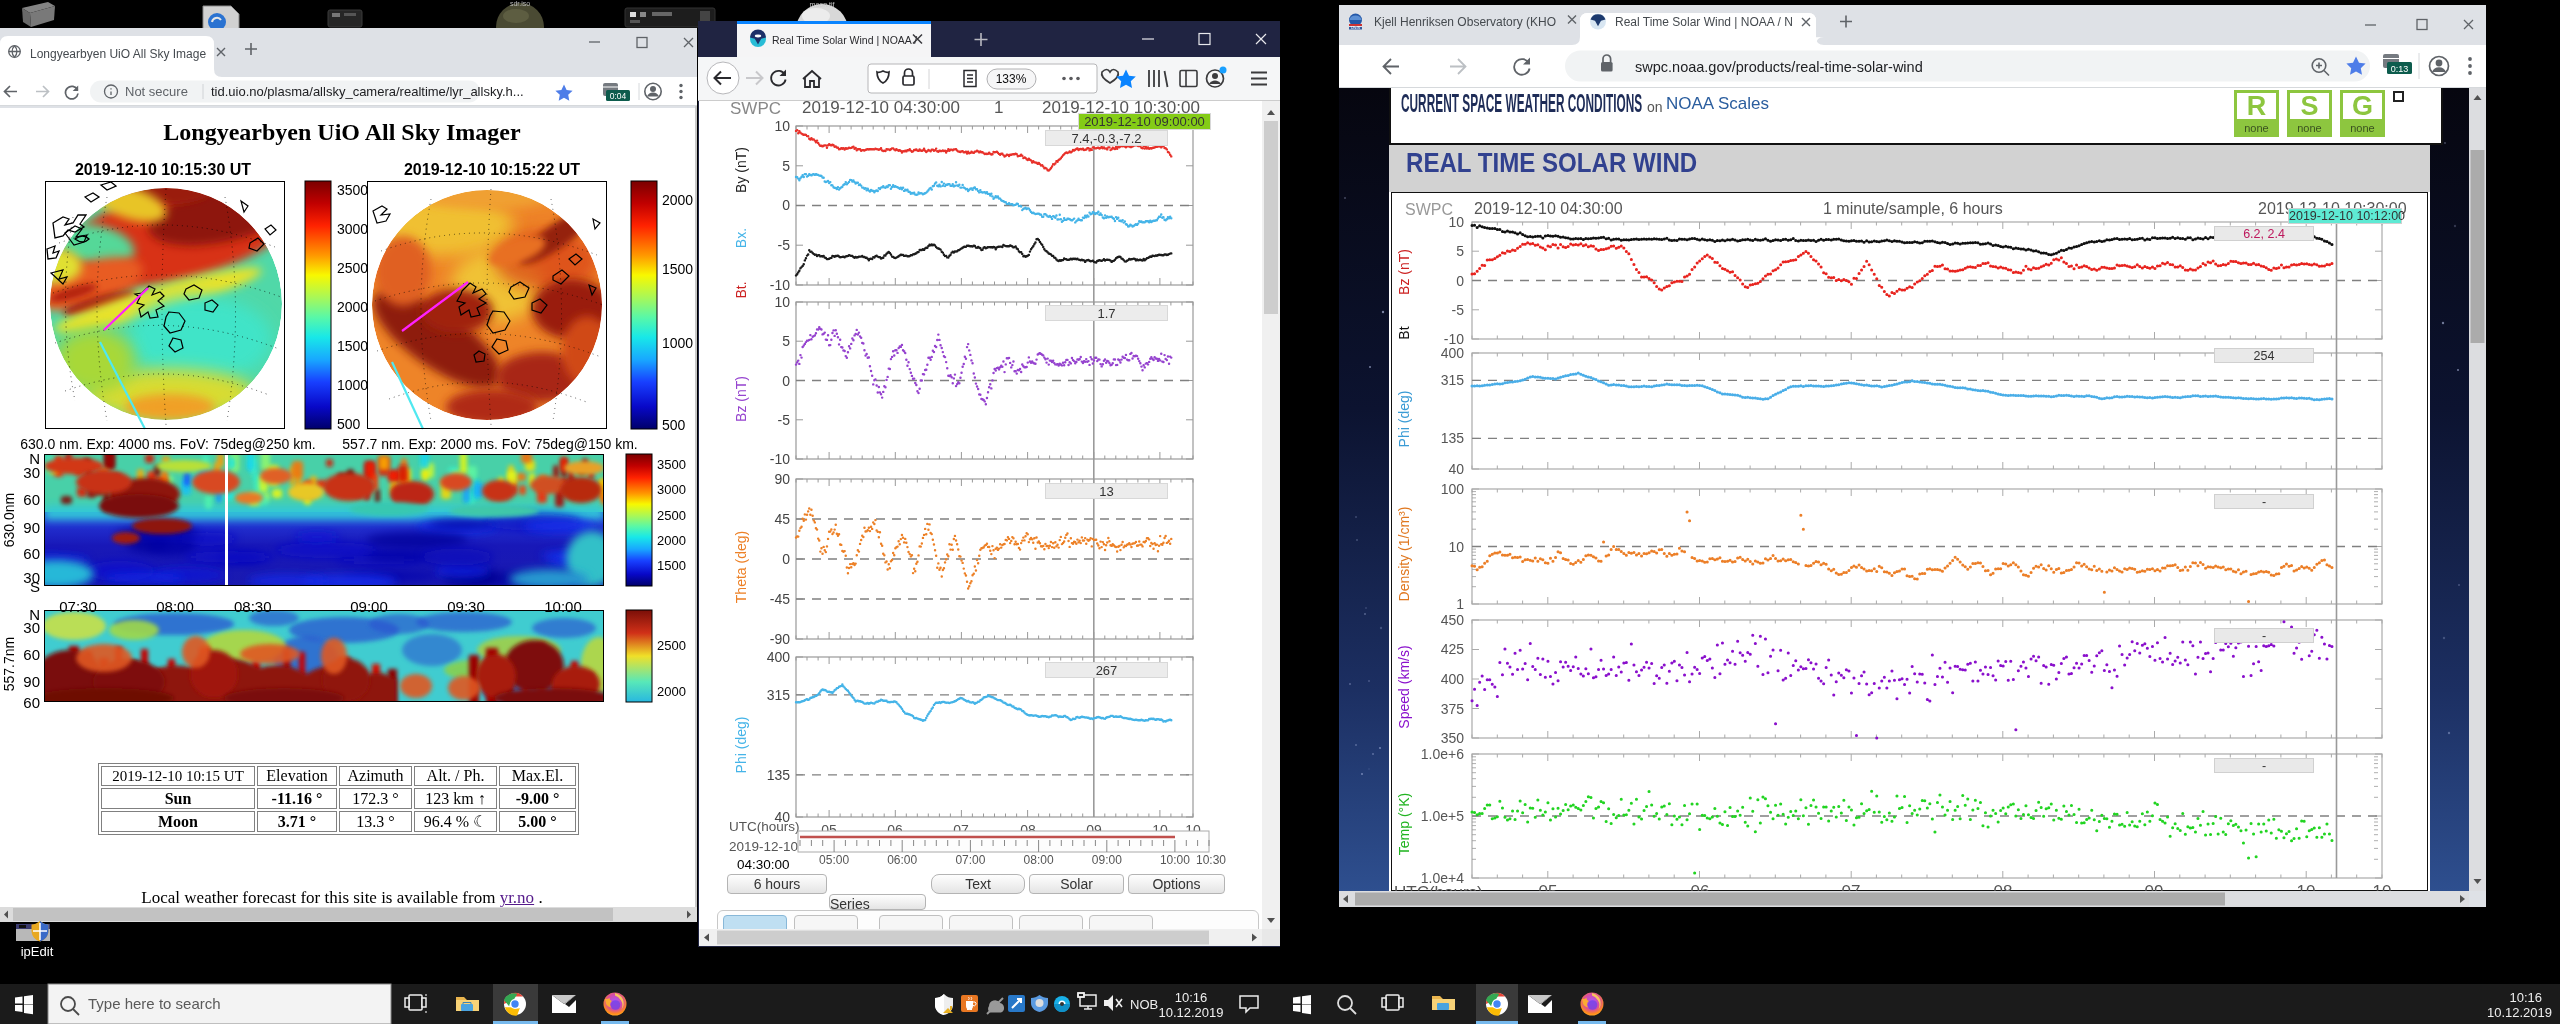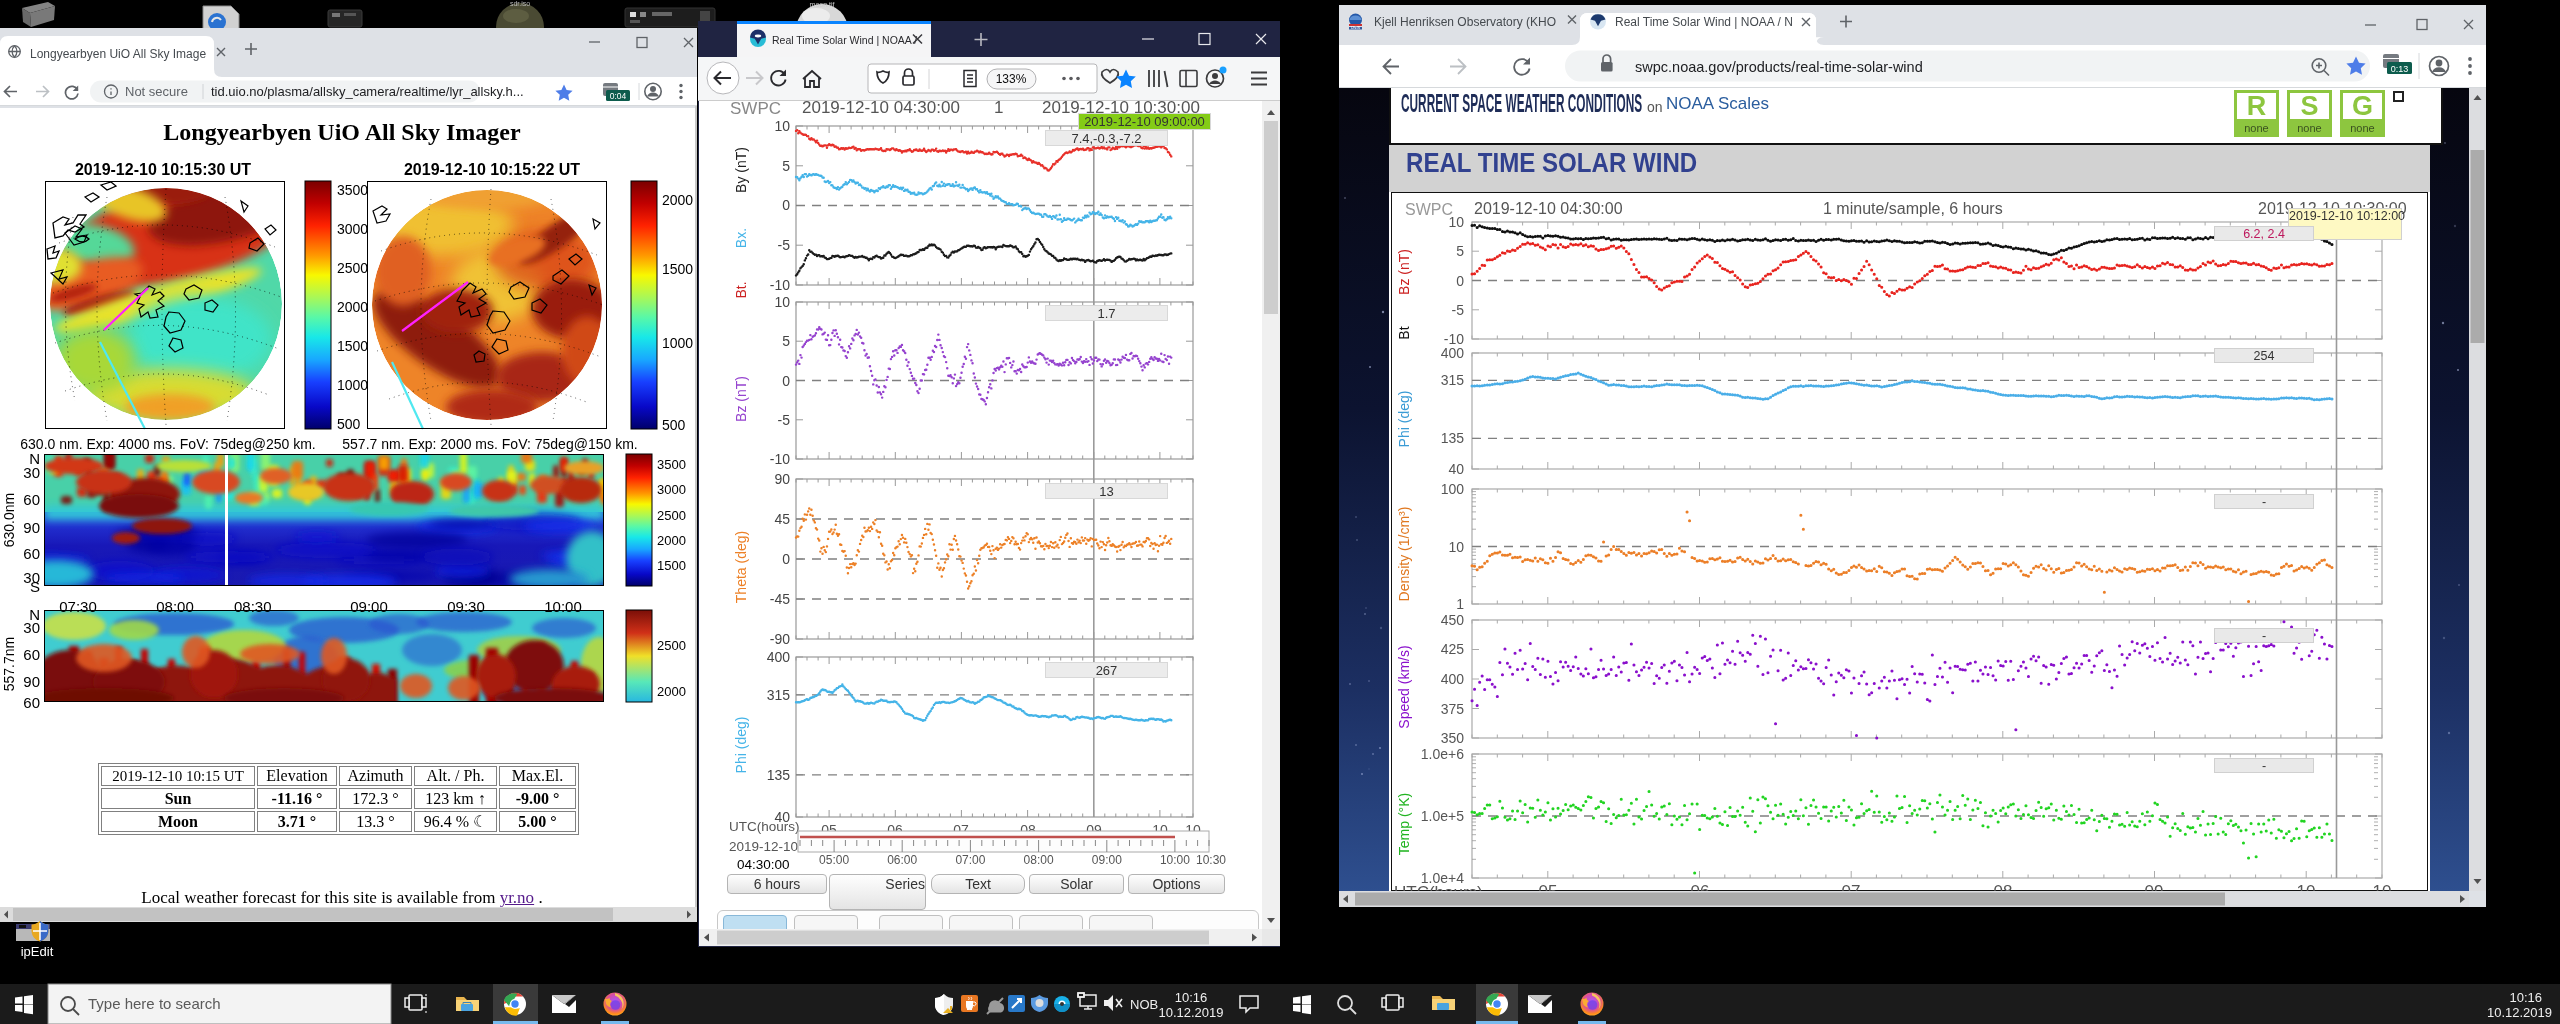--- a/index.html
+++ b/index.html
@@ -937,21 +937,21 @@
         <line x1="411.0" y1="9" x2="411.0" y2="15" stroke="#888" stroke-width="1"></line>
         <text x="36.1" y="33" font-size="12" fill="#555" text-anchor="middle">05:00</text>
         <text x="104.2" y="33" font-size="12" fill="#555" text-anchor="middle">06:00</text>
         <text x="172.4" y="33" font-size="12" fill="#555" text-anchor="middle">07:00</text>
         <text x="240.6" y="33" font-size="12" fill="#555" text-anchor="middle">08:00</text>
         <text x="308.8" y="33" font-size="12" fill="#555" text-anchor="middle">09:00</text>
         <text x="376.9" y="33" font-size="12" fill="#555" text-anchor="middle">10:00</text>
         <text x="413" y="33" font-size="12" fill="#555" text-anchor="middle">10:30</text>
 </svg>
       <div class="t" style="left:28px;top:773px;width:100px;height:20px;background:linear-gradient(#fefefe,#e4e4e4);border:1px solid #b4b4b4;border-radius:4px;font-size:14px;color:#333;text-align:center;line-height:19px">6 hours</div>
-      <div class="t" style="left:130px;top:773px;width:97px;height:36px;background:linear-gradient(#fefefe,#e4e4e4);border:1px solid #b4b4b4;border-radius:4px;font-size:14px;color:#333;text-align:right;line-height:19px">Series</div>
+      <div class="t" style="left:130px;top:793px;width:97px;height:16px;background:linear-gradient(#fefefe,#e4e4e4);border:1px solid #b4b4b4;border-radius:4px;font-size:14px;color:#333;text-align:left;line-height:19px">Series</div>
       <div class="t" style="left:232px;top:773px;width:94px;height:20px;background:linear-gradient(#fefefe,#e4e4e4);border:1px solid #b4b4b4;border-radius:8px;font-size:14px;color:#333;text-align:center;line-height:19px">Text</div>
       <div class="t" style="left:330px;top:773px;width:95px;height:20px;background:linear-gradient(#fefefe,#e4e4e4);border:1px solid #b4b4b4;border-radius:4px;font-size:14px;color:#333;text-align:center;line-height:19px">Solar</div>
       <div class="t" style="left:429px;top:773px;width:97px;height:20px;background:linear-gradient(#fefefe,#e4e4e4);border:1px solid #b4b4b4;border-radius:4px;font-size:14px;color:#333;text-align:center;line-height:19px">Options</div>
       <div class="t" style="left:18px;top:809px;width:542px;height:40px;background:#fdfdfd;border:1px solid #c8c8c8;border-radius:6px"></div>
       <div class="t" style="left:24px;top:814px;width:64px;height:35px;background:#bfdff2;border:1px solid #88b8d8;border-radius:4px"></div>
       <div class="t" style="left:95px;top:814px;width:64px;height:35px;background:#f6f6f6;border:1px solid #c0c0c0;border-radius:4px"></div>
       <div class="t" style="left:180px;top:814px;width:64px;height:35px;background:#f6f6f6;border:1px solid #c0c0c0;border-radius:4px"></div>
       <div class="t" style="left:250px;top:814px;width:64px;height:35px;background:#f6f6f6;border:1px solid #c0c0c0;border-radius:4px"></div>
       <div class="t" style="left:320px;top:814px;width:64px;height:35px;background:#f6f6f6;border:1px solid #c0c0c0;border-radius:4px"></div>
       <div class="t" style="left:390px;top:814px;width:64px;height:35px;background:#f6f6f6;border:1px solid #c0c0c0;border-radius:4px"></div>
@@ -1357,21 +1357,21 @@
       <path d="M1472 700.7h.1M1474.5 689.3h.1M1477.1 705.6h.1M1479.6 682.2h.1M1482.1 676.1h.1M1484.6 689.6h.1M1487.2 679.7h.1M1489.7 679.8h.1M1492.2 684.3h.1M1494.8 687.1h.1M1497.3 696.6h.1M1499.8 662.5h.1M1502.4 674.7h.1M1504.9 648.9h.1M1507.4 663.3h.1M1509.9 666.9h.1M1512.5 674.2h.1M1515 653.3h.1M1517.5 669.6h.1M1520.1 650.2h.1M1522.6 668.9h.1M1525.1 663.5h.1M1527.6 679.7h.1M1530.2 643.4h.1M1532.7 666.5h.1M1535.2 669.4h.1M1537.8 658.2h.1M1540.3 674.4h.1M1542.8 658.9h.1M1545.3 677.3h.1M1547.9 661.3h.1M1550.4 676.4h.1M1552.9 684h.1M1555.5 672.4h.1M1558 680.8h.1M1560.5 661.8h.1M1563.1 667h.1M1565.6 662.3h.1M1568.1 666.2h.1M1570.6 670.4h.1M1573.2 666.7h.1M1575.7 657h.1M1578.2 668.6h.1M1580.8 674h.1M1583.3 676h.1M1585.8 668.8h.1M1588.3 673.8h.1M1590.9 648.9h.1M1593.4 677.7h.1M1595.9 676.8h.1M1598.5 669.4h.1M1601 660.3h.1M1603.5 668.9h.1M1606.1 675.4h.1M1608.6 673.9h.1M1611.1 669.6h.1M1613.6 657h.1M1616.2 675.4h.1M1618.7 667h.1M1621.2 671.9h.1M1623.8 663h.1M1626.3 662.5h.1M1628.8 680.3h.1M1631.3 644.1h.1M1633.9 665h.1M1636.4 671.8h.1M1638.9 675.6h.1M1641.5 669.9h.1M1644 667.3h.1M1646.5 662.2h.1M1649 667.9h.1M1651.6 663.6h.1M1654.1 683.6h.1M1656.6 675.7h.1M1659.2 678.3h.1M1661.7 667.4h.1M1664.2 664.9h.1M1666.8 683.2h.1M1669.3 671.2h.1M1671.8 662.9h.1M1674.3 661.3h.1M1676.9 680.7h.1M1679.4 665h.1M1681.9 667.4h.1M1684.5 674.9h.1M1687 652.4h.1M1689.5 681.7h.1M1692 674h.1M1694.6 667.2h.1M1697.1 669.4h.1M1699.6 673.5h.1M1702.2 658h.1M1704.7 656.5h.1M1707.2 660.6h.1M1709.8 658.9h.1M1712.3 668h.1M1714.8 677.6h.1M1717.3 645h.1M1719.9 673.8h.1M1722.4 642.9h.1M1724.9 664.2h.1M1727.5 659.9h.1M1730 662.8h.1M1732.5 651.3h.1M1735 664.3h.1M1737.6 641.2h.1M1740.1 652.7h.1M1742.6 655.2h.1M1745.2 661.3h.1M1747.7 652.4h.1M1750.2 654.2h.1M1752.7 635.3h.1M1755.3 643.6h.1M1757.8 666.2h.1M1760.3 636.3h.1M1762.9 674.6h.1M1765.4 639h.1M1767.9 672.7h.1M1770.5 656.3h.1M1773 650h.1M1775.5 723.8h.1M1778 670.8h.1M1780.6 650.2h.1M1783.1 680h.1M1785.6 678.3h.1M1788.2 652.9h.1M1790.7 675.4h.1M1793.2 665.5h.1M1795.7 660.7h.1M1798.3 669.9h.1M1800.8 666.8h.1M1803.3 668.8h.1M1805.9 668.5h.1M1808.4 659.8h.1M1810.9 662.8h.1M1813.5 669.1h.1M1816 664h.1M1818.5 678.3h.1M1821 680.9h.1M1823.6 683.7h.1M1826.1 667.4h.1M1828.6 660h.1M1831.2 675.1h.1M1833.7 695.1h.1M1836.2 681.8h.1M1838.7 673.1h.1M1841.3 675.3h.1M1843.8 677.7h.1M1846.3 669.8h.1M1848.9 670.9h.1M1851.4 693h.1M1853.9 678h.1M1856.4 735.6h.1M1859 683.5h.1M1861.5 675.7h.1M1864 671.9h.1M1866.6 684.1h.1M1869.1 694.8h.1M1871.6 692.7h.1M1874.2 683.6h.1M1876.7 738h.1M1879.2 687.9h.1M1881.7 680.9h.1M1884.3 677.2h.1M1886.8 688h.1M1889.3 681h.1M1891.9 671h.1M1894.4 680.3h.1M1896.9 698.7h.1M1899.4 679.8h.1M1902 678.7h.1M1904.5 684.4h.1M1907 679.3h.1M1909.6 693h.1M1912.1 666.6h.1M1914.6 673.7h.1M1917.2 682.1h.1M1919.7 674h.1M1922.2 674.3h.1M1924.7 683h.1M1927.3 699.4h.1M1929.8 701h.1M1932.3 654.9h.1M1934.9 684.5h.1M1937.4 676.6h.1M1939.9 668.3h.1M1942.4 677h.1M1945 662.2h.1M1947.5 682.3h.1M1950 667.9h.1M1952.6 692.8h.1M1955.1 666.2h.1M1957.6 666.4h.1M1960.1 669.3h.1M1962.7 669.8h.1M1965.2 670h.1M1967.7 664.2h.1M1970.3 663.2h.1M1972.8 681.1h.1M1975.3 662h.1M1977.9 680.9h.1M1980.4 670.2h.1M1982.9 674.1h.1M1985.4 667h.1M1988 674.6h.1M1990.5 667.5h.1M1993 675.7h.1M1995.6 680.1h.1M1998.1 660.9h.1M2000.6 665.4h.1M2003.1 665.9h.1M2005.7 661.4h.1M2008.2 680.2h.1M2010.7 661.2h.1M2013.3 679.6h.1M2015.8 729.7h.1M2018.3 670.7h.1M2020.9 666.2h.1M2023.4 661.9h.1M2025.9 668h.1M2028.4 676.6h.1M2031 658.9h.1M2033.5 656.3h.1M2036 660.7h.1M2038.6 657.1h.1M2041.1 683.2h.1M2043.6 665.6h.1M2046.1 667.1h.1M2048.7 684.2h.1M2051.2 664.4h.1M2053.7 665.2h.1M2056.3 679.1h.1M2058.8 672.6h.1M2061.3 663.6h.1M2063.8 658.4h.1M2066.4 657.1h.1M2068.9 674h.1M2071.4 673.4h.1M2074 667.8h.1M2076.5 663.2h.1M2079 667.9h.1M2081.6 664.1h.1M2084.1 655.4h.1M2086.6 655.4h.1M2089.1 660.4h.1M2091.7 672.2h.1M2094.2 665.9h.1M2096.7 655.8h.1M2099.3 652.7h.1M2101.8 650.7h.1M2104.3 670.5h.1M2106.8 664.7h.1M2109.4 671.5h.1M2111.9 687.7h.1M2114.4 670h.1M2117 676.2h.1M2119.5 646.1h.1M2122 654.6h.1M2124.6 665h.1M2127.1 658.1h.1M2129.6 654.6h.1M2132.1 641.8h.1M2134.7 650.8h.1M2137.2 643.5h.1M2139.7 653.1h.1M2142.3 645.2h.1M2144.8 643.7h.1M2147.3 648.3h.1M2149.8 656.6h.1M2152.4 646.4h.1M2154.9 660.2h.1M2157.4 642.7h.1M2160 658.5h.1M2162.5 662.1h.1M2165 637.6h.1M2167.5 659h.1M2170.1 653.3h.1M2172.6 664.6h.1M2175.1 660.9h.1M2177.7 657.2h.1M2180.2 663h.1M2182.7 641.9h.1M2185.3 660h.1M2187.8 664.7h.1M2190.3 642.1h.1M2192.8 645.7h.1M2195.4 674h.1M2197.9 657.2h.1M2200.4 642.1h.1M2203 658.5h.1M2205.5 653.6h.1M2208 652.9h.1M2210.5 671.7h.1M2213.1 658.5h.1M2215.6 642.6h.1M2218.1 635.9h.1M2220.7 650h.1M2223.2 650h.1M2225.7 643.4h.1M2228.3 646.8h.1M2230.8 643.3h.1M2233.3 656.3h.1M2235.8 647.7h.1M2238.4 643h.1M2240.9 642h.1M2243.4 676.6h.1M2246 639.6h.1M2248.5 646.2h.1M2251 675.5h.1M2253.5 663.8h.1M2256.1 646.6h.1M2258.6 661.7h.1M2261.1 670.5h.1M2263.7 645.7h.1M2266.2 646.5h.1M2268.7 645.8h.1M2271.2 644.5h.1M2273.8 646h.1M2276.3 635.5h.1M2278.8 638.1h.1M2281.4 630.3h.1M2283.9 621.7h.1M2286.4 638.1h.1M2289 637.7h.1M2291.5 627.1h.1M2294 653.2h.1M2296.5 647.9h.1M2299.1 642.3h.1M2301.6 659.3h.1M2304.1 635.3h.1M2306.7 629.4h.1M2309.2 655.8h.1M2311.7 651.3h.1M2314.2 634.8h.1M2316.8 630.2h.1M2319.3 658.3h.1M2321.8 637.2h.1M2324.4 644h.1M2326.9 659.1h.1M2329.4 645.4h.1M2331.9 646.4h.1" stroke="#8a10cc" stroke-width="3" stroke-linecap="round" fill="none"></path>
       <path d="M1472 812h.1M1474.5 812.4h.1M1477.1 814.7h.1M1479.6 813.5h.1M1482.1 813.6h.1M1484.6 808.5h.1M1487.2 805.1h.1M1489.7 805h.1M1492.2 818.7h.1M1494.8 817.9h.1M1497.3 816.8h.1M1499.8 801.2h.1M1502.4 808.1h.1M1504.9 817.3h.1M1507.4 820.1h.1M1509.9 818.8h.1M1512.5 811h.1M1515 819.4h.1M1517.5 811.1h.1M1520.1 800.9h.1M1522.6 812.7h.1M1525.1 804.4h.1M1527.6 821.9h.1M1530.2 807.9h.1M1532.7 808.3h.1M1535.2 817.2h.1M1537.8 800h.1M1540.3 810.2h.1M1542.8 815.1h.1M1545.3 812.1h.1M1547.9 802.7h.1M1550.4 820.1h.1M1552.9 808.8h.1M1555.5 817.1h.1M1558 808.3h.1M1560.5 813.9h.1M1563.1 810.6h.1M1565.6 804.4h.1M1568.1 809.8h.1M1570.6 806.1h.1M1573.2 805h.1M1575.7 807.2h.1M1578.2 808.6h.1M1580.8 810h.1M1583.3 805.6h.1M1585.8 801.5h.1M1588.3 796.8h.1M1590.9 797.4h.1M1593.4 817.9h.1M1595.9 808.4h.1M1598.5 807h.1M1601 801.6h.1M1603.5 802.8h.1M1606.1 821.4h.1M1608.6 808.7h.1M1611.1 823.6h.1M1613.6 814.4h.1M1616.2 817.8h.1M1618.7 815.5h.1M1621.2 799.2h.1M1623.8 815.1h.1M1626.3 814.8h.1M1628.8 810.3h.1M1631.3 803.3h.1M1633.9 824h.1M1636.4 799.3h.1M1638.9 817.1h.1M1641.5 818.9h.1M1644 810.6h.1M1646.5 806.6h.1M1649 791.5h.1M1651.6 805.1h.1M1654.1 816.2h.1M1656.6 813.4h.1M1659.2 819.1h.1M1661.7 807.1h.1M1664.2 805.9h.1M1666.8 814.6h.1M1669.3 803.8h.1M1671.8 824.8h.1M1674.3 815.9h.1M1676.9 819.3h.1M1679.4 816.9h.1M1681.9 824.7h.1M1684.5 805.5h.1M1687 819.8h.1M1689.5 813.7h.1M1692 804h.1M1694.6 873.1h.1M1697.1 804.1h.1M1699.6 829.6h.1M1702.2 815.2h.1M1704.7 815.6h.1M1707.2 818h.1M1709.8 818.8h.1M1712.3 817h.1M1714.8 808.5h.1M1717.3 816.3h.1M1719.9 822.9h.1M1722.4 824.6h.1M1724.9 811.7h.1M1727.5 825.6h.1M1730 807.5h.1M1732.5 816.4h.1M1735 816.5h.1M1737.6 811h.1M1740.1 815.3h.1M1742.6 807.3h.1M1745.2 822.2h.1M1747.7 826.1h.1M1750.2 797.9h.1M1752.7 811.2h.1M1755.3 831.7h.1M1757.8 799.8h.1M1760.3 823h.1M1762.9 797.1h.1M1765.4 798.8h.1M1767.9 805.8h.1M1770.5 812.3h.1M1773 818.8h.1M1775.5 805.2h.1M1778 815.2h.1M1780.6 804.1h.1M1783.1 814.2h.1M1785.6 823.9h.1M1788.2 817.3h.1M1790.7 811.6h.1M1793.2 815.6h.1M1795.7 810.9h.1M1798.3 818.8h.1M1800.8 799.8h.1M1803.3 815.7h.1M1805.9 807.8h.1M1808.4 824.2h.1M1810.9 805.4h.1M1813.5 800h.1M1816 807h.1M1818.5 813.3h.1M1821 818.4h.1M1823.6 806.9h.1M1826.1 807h.1M1828.6 821h.1M1831.2 811.1h.1M1833.7 807.2h.1M1836.2 817h.1M1838.7 806.6h.1M1841.3 813.1h.1M1843.8 800.2h.1M1846.3 820.5h.1M1848.9 807h.1M1851.4 810h.1M1853.9 824.9h.1M1856.4 817.8h.1M1859 817.2h.1M1861.5 803.8h.1M1864 813.4h.1M1866.6 810.7h.1M1869.1 809.5h.1M1871.6 791.3h.1M1874.2 812.3h.1M1876.7 796.1h.1M1879.2 811.9h.1M1881.7 822.2h.1M1884.3 816.5h.1M1886.8 819.7h.1M1889.3 813.1h.1M1891.9 821.2h.1M1894.4 817.1h.1M1896.9 795.9h.1M1899.4 808.4h.1M1902 807.6h.1M1904.5 796.5h.1M1907 822.4h.1M1909.6 805.8h.1M1912.1 813.5h.1M1914.6 810.2h.1M1917.2 815h.1M1919.7 809h.1M1922.2 800.6h.1M1924.7 800.8h.1M1927.3 807.9h.1M1929.8 803.7h.1M1932.3 818.9h.1M1934.9 831.9h.1M1937.4 802.4h.1M1939.9 795.1h.1M1942.4 806.9h.1M1945 815.1h.1M1947.5 810.2h.1M1950 801.6h.1M1952.6 819.5h.1M1955.1 810.3h.1M1957.6 806.4h.1M1960.1 818.8h.1M1962.7 795.6h.1M1965.2 805.2h.1M1967.7 799h.1M1970.3 819.6h.1M1972.8 810h.1M1975.3 800.3h.1M1977.9 808.5h.1M1980.4 802.5h.1M1982.9 825.8h.1M1985.4 812.8h.1M1988 827.1h.1M1990.5 816.1h.1M1993 810.3h.1M1995.6 813.4h.1M1998.1 822.1h.1M2000.6 810.6h.1M2003.1 808h.1M2005.7 813.7h.1M2008.2 807h.1M2010.7 804.7h.1M2013.3 804h.1M2015.8 815.9h.1M2018.3 809.7h.1M2020.9 818.4h.1M2023.4 814.4h.1M2025.9 805.8h.1M2028.4 814.7h.1M2031 817.4h.1M2033.5 818.6h.1M2036 810.4h.1M2038.6 802.3h.1M2041.1 807.6h.1M2043.6 816.2h.1M2046.1 808.7h.1M2048.7 807.7h.1M2051.2 804h.1M2053.7 820h.1M2056.3 810.3h.1M2058.8 818.2h.1M2061.3 819.3h.1M2063.8 806h.1M2066.4 811.4h.1M2068.9 815h.1M2071.4 805.6h.1M2074 814.6h.1M2076.5 822.5h.1M2079 809.3h.1M2081.6 823.1h.1M2084.1 822.8h.1M2086.6 819.6h.1M2089.1 817.9h.1M2091.7 810.2h.1M2094.2 819.7h.1M2096.7 830.8h.1M2099.3 821.6h.1M2101.8 815.2h.1M2104.3 818.6h.1M2106.8 818.8h.1M2109.4 827.2h.1M2111.9 821.2h.1M2114.4 814.1h.1M2117 814.2h.1M2119.5 825h.1M2122 824.3h.1M2124.6 826.3h.1M2127.1 812.4h.1M2129.6 825.1h.1M2132.1 821.7h.1M2134.7 826h.1M2137.2 826.8h.1M2139.7 821.2h.1M2142.3 813.7h.1M2144.8 824.8h.1M2147.3 812h.1M2149.8 821.3h.1M2152.4 815.7h.1M2154.9 802.9h.1M2157.4 804.6h.1M2160 819.5h.1M2162.5 821.2h.1M2165 823.1h.1M2167.5 816.9h.1M2170.1 836.3h.1M2172.6 827.8h.1M2175.1 823.7h.1M2177.7 828.6h.1M2180.2 830.5h.1M2182.7 813.6h.1M2185.3 834.3h.1M2187.8 826.8h.1M2190.3 828.1h.1M2192.8 827.4h.1M2195.4 831.9h.1M2197.9 818.6h.1M2200.4 825.3h.1M2203 811.6h.1M2205.5 834.9h.1M2208 823.9h.1M2210.5 834.5h.1M2213.1 823.5h.1M2215.6 816.6h.1M2218.1 834h.1M2220.7 818.3h.1M2223.2 831.9h.1M2225.7 834.5h.1M2228.3 823.7h.1M2230.8 820.7h.1M2233.3 825.4h.1M2235.8 824.2h.1M2238.4 827h.1M2240.9 830.7h.1M2243.4 843h.1M2246 829.9h.1M2248.5 858h.1M2251 823.6h.1M2253.5 834.1h.1M2256.1 856.8h.1M2258.6 823.9h.1M2261.1 831.9h.1M2263.7 824.1h.1M2266.2 831.1h.1M2268.7 819.9h.1M2271.2 832.9h.1M2273.8 819.3h.1M2276.3 838.2h.1M2278.8 829.7h.1M2281.4 831.3h.1M2283.9 837.7h.1M2286.4 833.7h.1M2289 831.5h.1M2291.5 840.7h.1M2294 838.4h.1M2296.5 828.7h.1M2299.1 838.3h.1M2301.6 821.1h.1M2304.1 821.3h.1M2306.7 836.8h.1M2309.2 830.7h.1M2311.7 829.4h.1M2314.2 828h.1M2316.8 837.3h.1M2319.3 827.8h.1M2321.8 837.3h.1M2324.4 834.1h.1M2326.9 824.1h.1M2329.4 833.9h.1M2331.9 840.5h.1" stroke="#22d422" stroke-width="3" stroke-linecap="round" fill="none"></path>
       <text x="1548" y="897" font-size="17" fill="#555" text-anchor="middle">05</text>
       <text x="1700" y="897" font-size="17" fill="#555" text-anchor="middle">06</text>
       <text x="1851" y="897" font-size="17" fill="#555" text-anchor="middle">07</text>
       <text x="2003" y="897" font-size="17" fill="#555" text-anchor="middle">08</text>
       <text x="2154" y="897" font-size="17" fill="#555" text-anchor="middle">09</text>
       <text x="2306" y="897" font-size="17" fill="#555" text-anchor="middle">10</text>
       <text x="2382" y="897" font-size="17" fill="#555" text-anchor="middle">10</text>
     </svg>
-    <div class="t" style="left:949px;top:203px;width:114px;height:32px;background:#fef9c3;border:1px solid #d0d0d0;font-size:12.5px;color:#333;text-align:center;line-height:15px">2019-12-10 10:12:00</div>
+    <div class="t" style="left:949px;top:203px;width:114px;height:16px;background:#5eead4;border:1px solid #d0d0d0;font-size:12.5px;color:#333;text-align:center;line-height:15px">2019-12-10 10:12:00</div>
     <div class="t" style="left:875px;top:221px;width:100px;height:15px;background:#e9e9e9;border:1px solid #d0d0d0;font-size:12.5px;color:#be185d;text-align:center;line-height:14px">6.2, 2.4</div>
     <div class="t" style="left:875px;top:343px;width:100px;height:15px;background:#e9e9e9;border:1px solid #d0d0d0;font-size:12.5px;color:#333;text-align:center;line-height:14px">254</div>
     <div class="t" style="left:875px;top:489px;width:100px;height:15px;background:#e9e9e9;border:1px solid #d0d0d0;font-size:12.5px;color:#333;text-align:center;line-height:14px">-</div>
     <div class="t" style="left:875px;top:623px;width:100px;height:15px;background:#e9e9e9;border:1px solid #d0d0d0;font-size:12.5px;color:#333;text-align:center;line-height:14px">-</div>
     <div class="t" style="left:875px;top:753px;width:100px;height:15px;background:#e9e9e9;border:1px solid #d0d0d0;font-size:12.5px;color:#333;text-align:center;line-height:14px">-</div>
     <div class="t" style="left:-5px;top:259px;width:140px;text-align:center;font-size:14px;color:#cc2222;transform:rotate(-90deg)">Bz (nT)</div>
     <div class="t" style="left:-5px;top:320px;width:140px;text-align:center;font-size:14px;color:#111;transform:rotate(-90deg)">Bt</div>
     <div class="t" style="left:-5px;top:406px;width:140px;text-align:center;font-size:14px;color:#3a9bd5;transform:rotate(-90deg)">Phi (deg)</div>
     <div class="t" style="left:-5px;top:541px;width:140px;text-align:center;font-size:14px;color:#e07820;transform:rotate(-90deg)">Density (1/cm³)</div>
     <div class="t" style="left:-5px;top:674px;width:140px;text-align:center;font-size:14px;color:#8a10cc;transform:rotate(-90deg)">Speed (km/s)</div>

